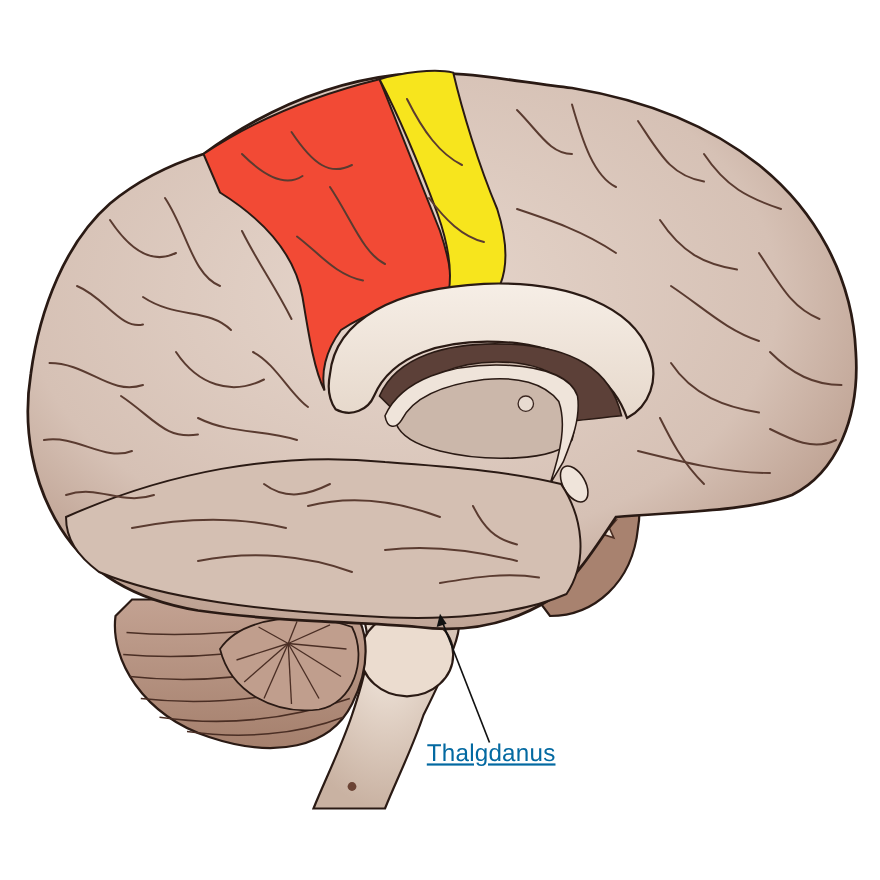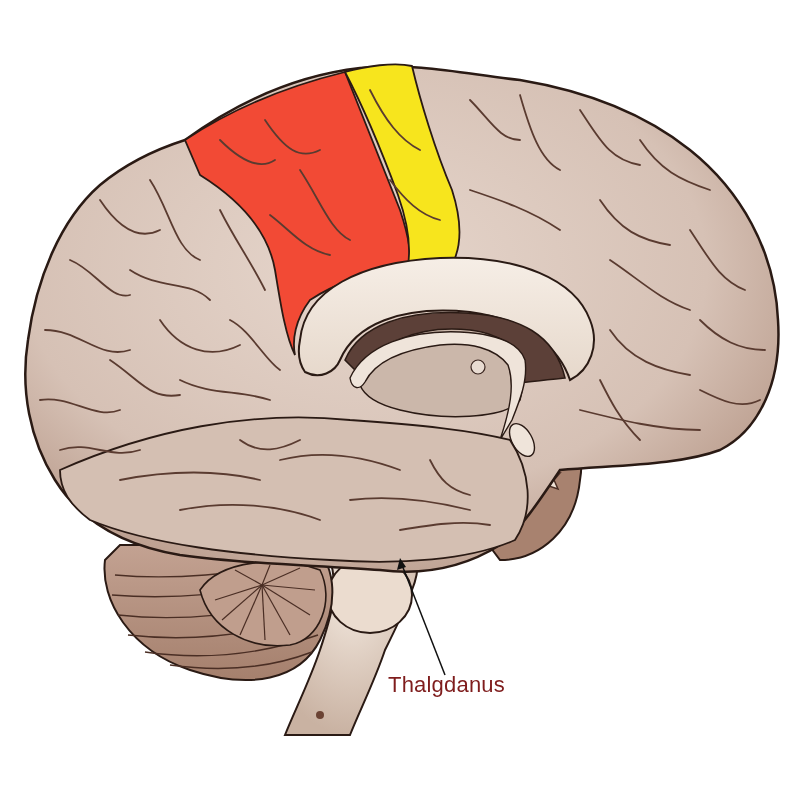--- a/index.html
+++ b/index.html
@@ -4,23 +4,24 @@
 <style>
   html, body { margin: 0; padding: 0; background: #ffffff; }
   body { width: 800px; height: 800px; overflow: hidden; position: relative; }
   #stage { position: absolute; left: 0; top: 0; width: 800px; height: 800px; }
   svg { display: block; }
   .label-text {
     position: absolute;
     left: 388px; top: 672px;
     font-family: "Liberation Sans", sans-serif;
     font-size: 22px;
-    color: #7f1d1d;
+    color: #0369a1;
     letter-spacing: 0.2px;
     white-space: nowrap;
+    text-decoration: underline;
   }
 </style>
 </head>
 <body>
 
 <div id="stage">
   <svg width="800" height="800" viewBox="0 0 800 800">
     <defs>
       <radialGradient id="cortexGrad" cx="45%" cy="40%" r="65%">
         <stop offset="0%" stop-color="#e6d6cc"></stop>

